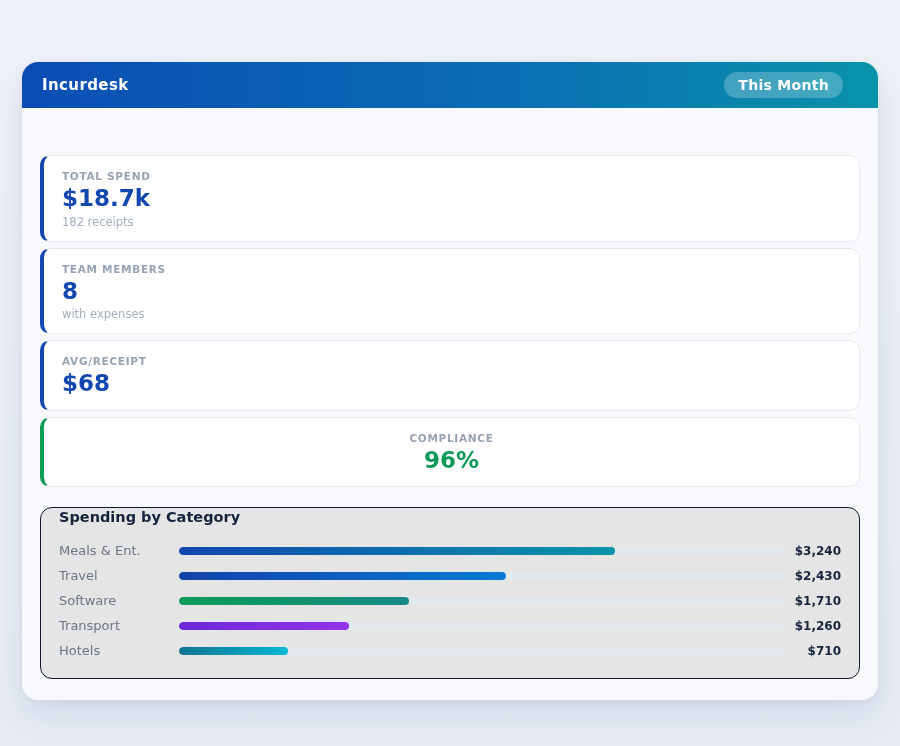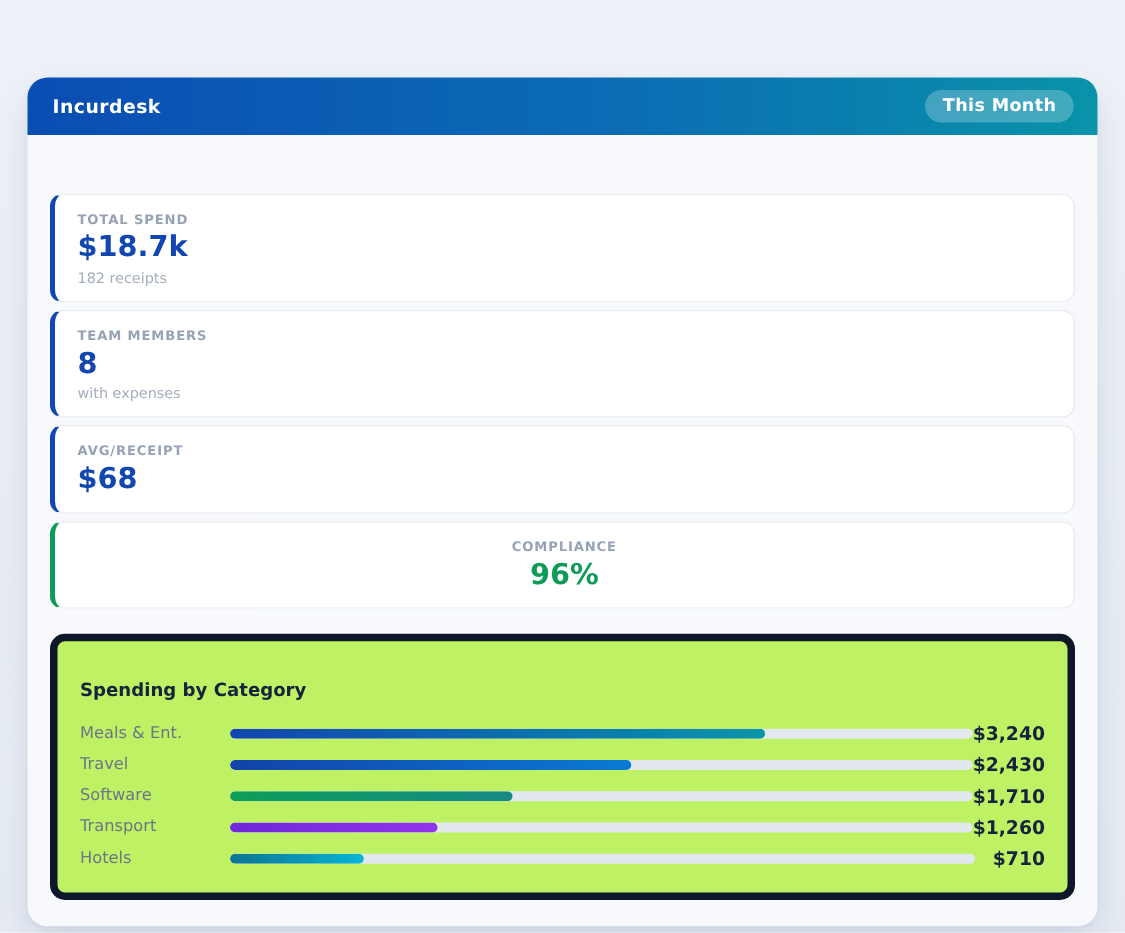--- a/index.html
+++ b/index.html
@@ -18,21 +18,21 @@
     box-shadow: 0 14px 34px rgba(20, 45, 90, 0.10), 0 2px 6px rgba(20,45,90,0.05);
     padding-bottom: 21px;
   }
   .app-header {
     height: 46px;
     border-radius: 16px 16px 0 0;
     background: linear-gradient(90deg, #0a4db3 0%, #0b6cb4 55%, #0993a9 100%);
     display: flex;
     align-items: center;
     justify-content: space-between;
-    padding: 0 19px 0 20px;
+    padding: 0 35px 0 20px;
   }
   .app-title {
     color: #ffffff;
     font-size: 15px;
     font-weight: bold;
     letter-spacing: 0.4px;
   }
   .badge {
     background: rgba(255,255,255,0.24);
     color: #ffffff;
@@ -67,25 +67,25 @@
     font-weight: bold;
     color: #1247b0;
     line-height: 1.2;
   }
   .stat-sub {
     font-size: 11.5px;
     color: #a3aebd;
     margin-top: 2px;
   }
   .chart-card {
-    background: #bef264;
-    border: 6px solid #0f172a;
+    background: #e5e5e5;
+    border: 1px solid #0f172a;
     border-radius: 12px;
     margin-top: 20px;
-    padding: 32px 18px 15px 18px;
+    padding: 1px 18px 15px 18px;
   }
   .chart-title {
     font-size: 14.5px;
     font-weight: bold;
     color: #15233c;
     margin-bottom: 13px;
   }
   .cat-row {
     display: flex;
     align-items: center;
@@ -105,21 +105,21 @@
     overflow: hidden;
   }
   .bar-fill {
     height: 100%;
     border-radius: 4px;
     background: #1247b0;
   }
   .cat-value {
     flex: 0 0 56px;
     text-align: right;
-    font-size: 15px;
+    font-size: 12px;
     font-weight: bold;
     color: #15233c;
   }
 </style>
 </head>
 <body>
 
 <div class="panel">
 
   <div class="app-header">

